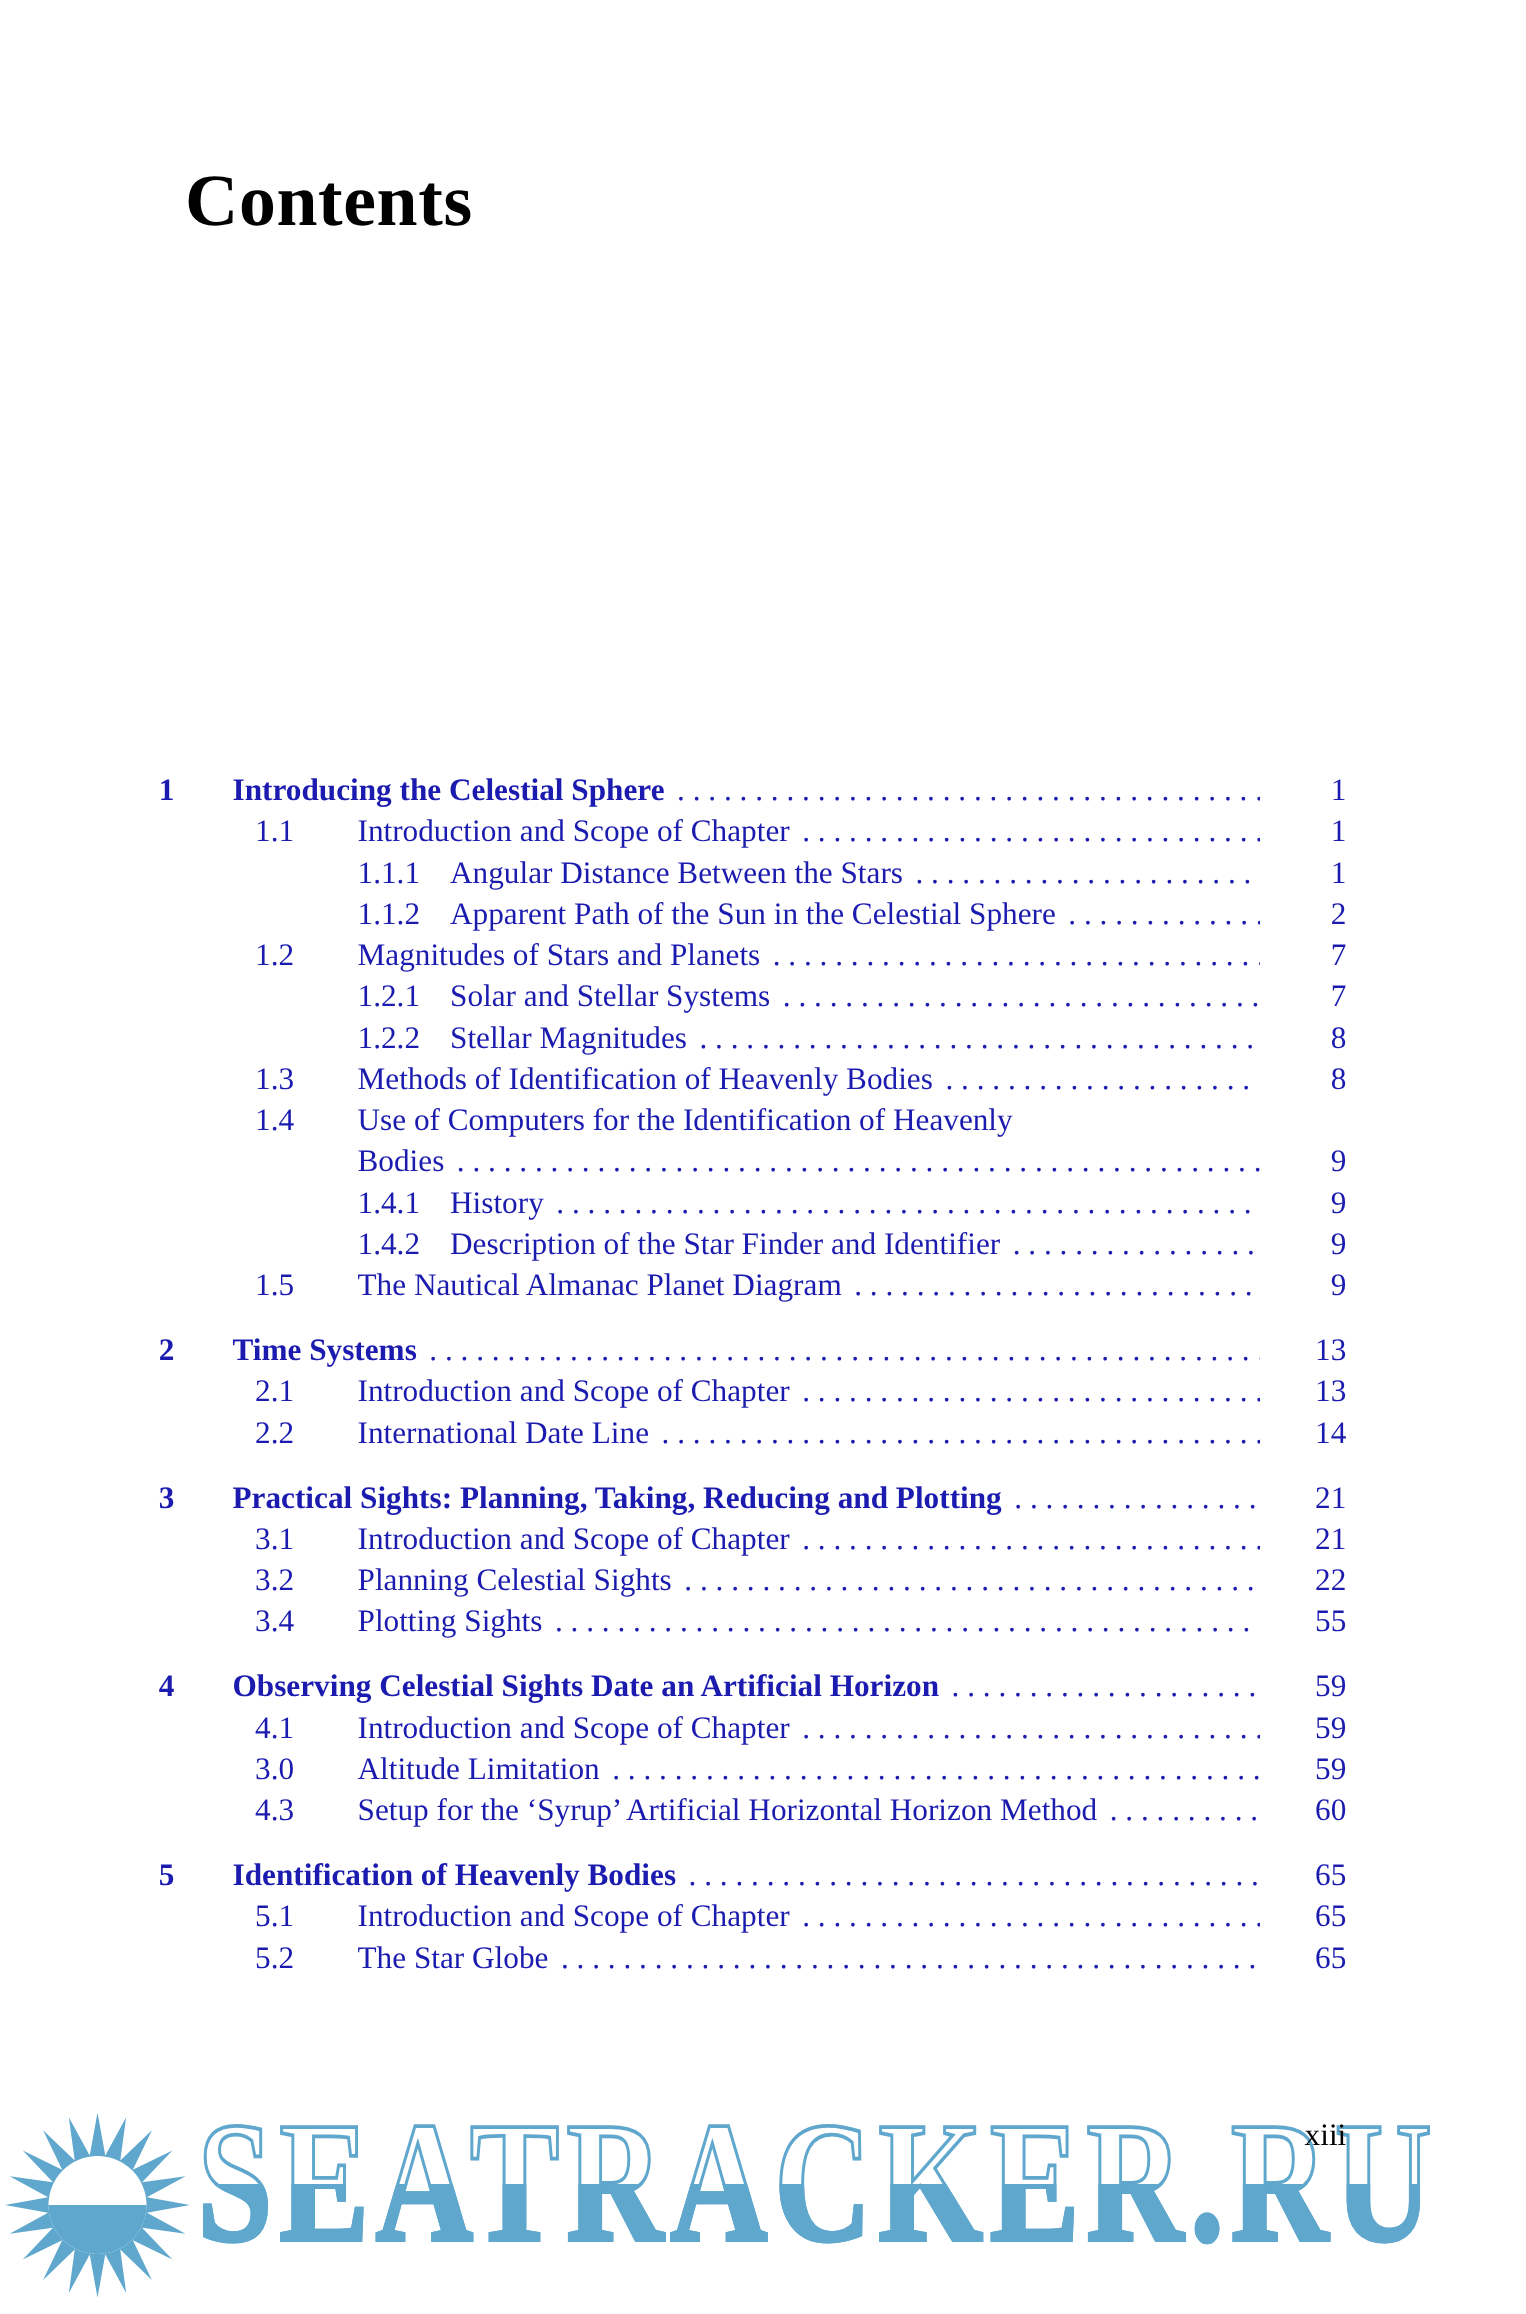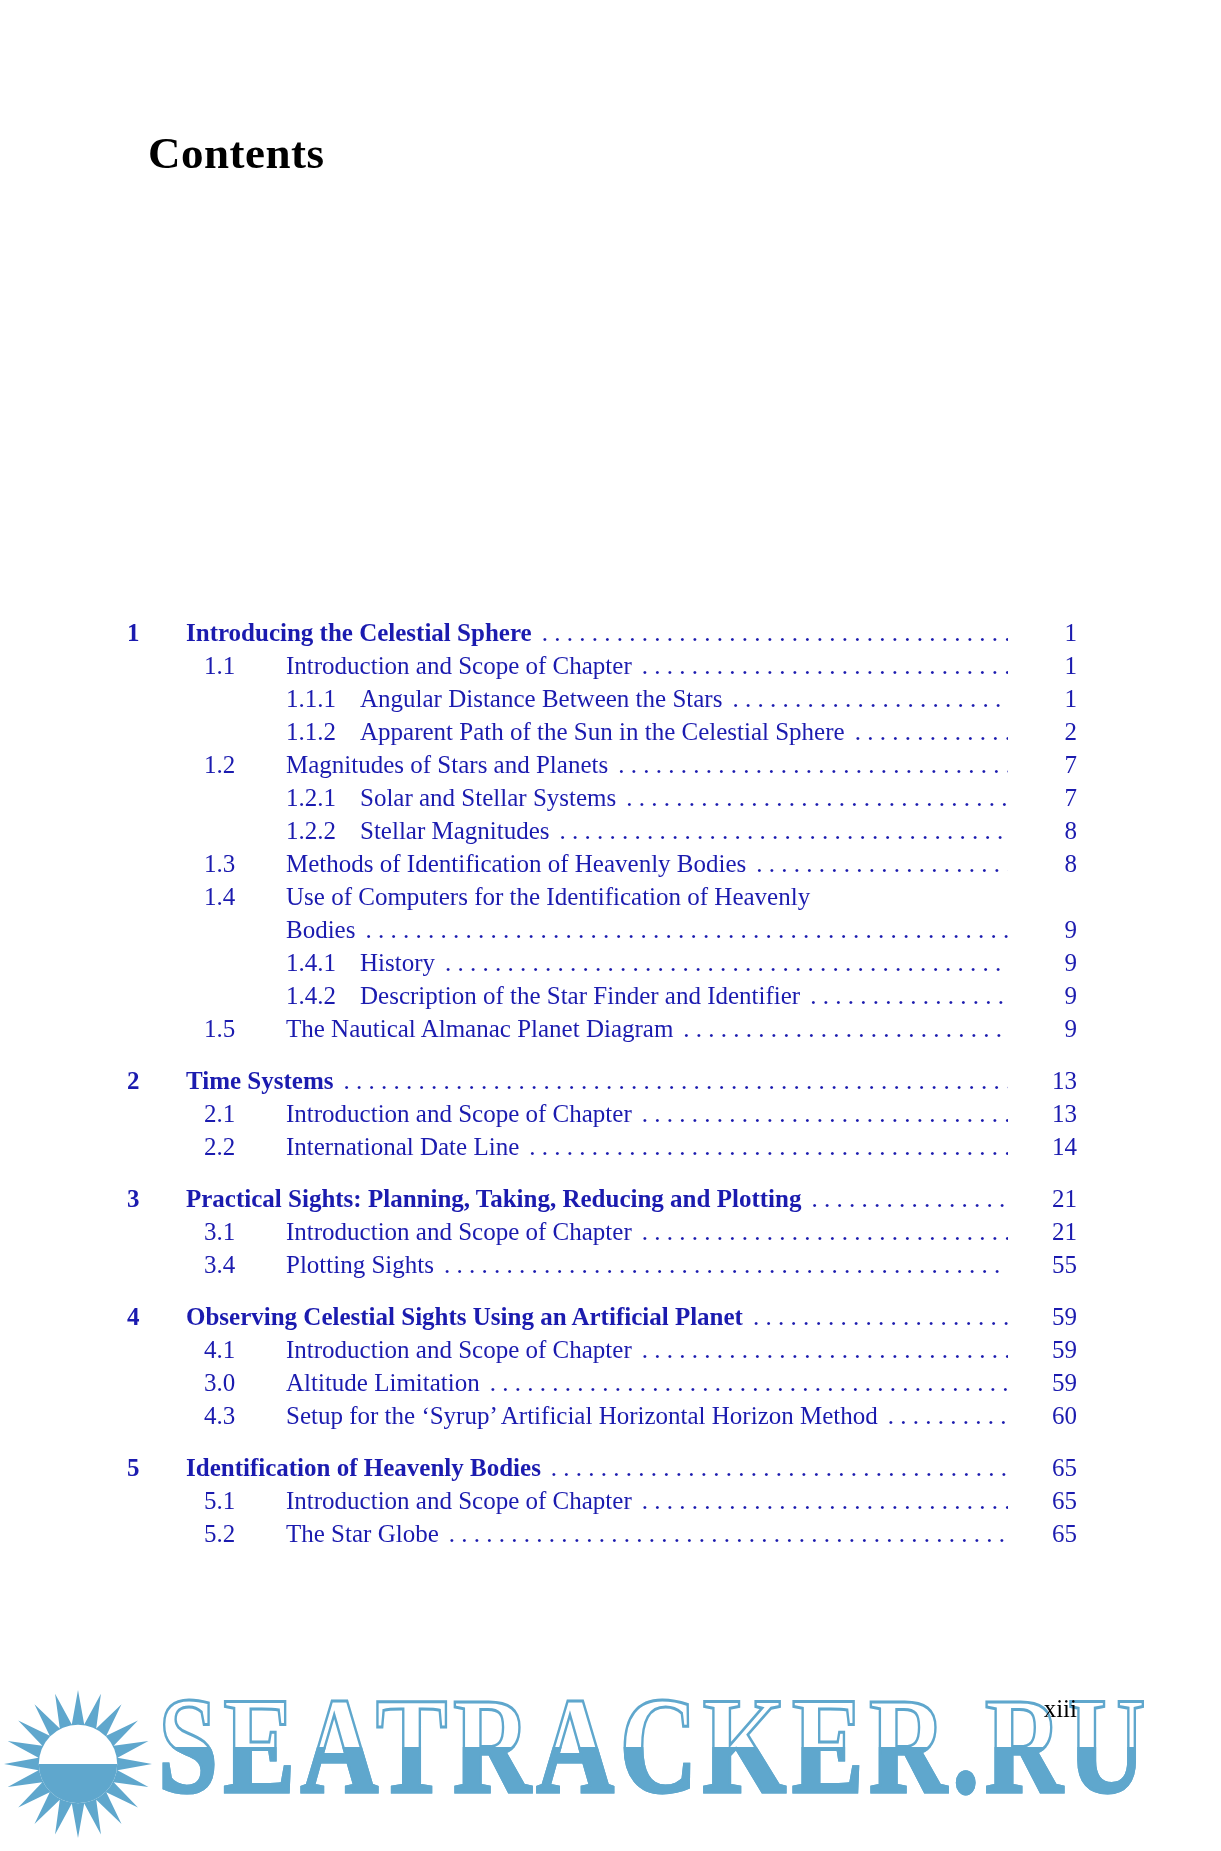--- a/index.html
+++ b/index.html
@@ -6,21 +6,21 @@
   html, body { background: #ffffff; }
   body {
     width: 1221px; height: 1851px;
     position: relative;
     font-family: "Liberation Serif", "DejaVu Serif", serif;
     overflow: hidden;
   }
   .page-title {
     position: absolute;
     left: 148px; top: 131px;
-    font-size: 45px;
+    font-size: 59px;
     font-weight: bold;
     color: #000000;
     line-height: 1;
     letter-spacing: 0.5px;
   }
   
   .toc {
     position: absolute;
     left: 127px; top: 616px;
     width: 950px;
@@ -213,30 +213,36 @@
         <span class="leader"></span>
         <span class="page-num">21</span>
       </div>
       <div class="row lvl-section">
         <span class="num">3.1</span>
         <span class="title">Introduction and Scope of Chapter</span>
         <span class="leader"></span>
         <span class="page-num">21</span>
       </div>
       <div class="row lvl-section">
+        <span class="num">3.2</span>
+        <span class="title">Planning Celestial Sights</span>
+        <span class="leader"></span>
+        <span class="page-num">22</span>
+      </div>
+      <div class="row lvl-section">
         <span class="num">3.4</span>
         <span class="title">Plotting Sights</span>
         <span class="leader"></span>
         <span class="page-num">55</span>
       </div>
     </div>
     <div class="chapter-block">
       <div class="row lvl-chapter">
         <span class="num">4</span>
-        <span class="title">Observing Celestial Sights Using an Artificial Planet</span>
+        <span class="title">Observing Celestial Sights Date an Artificial Horizon</span>
         <span class="leader"></span>
         <span class="page-num">59</span>
       </div>
       <div class="row lvl-section">
         <span class="num">4.1</span>
         <span class="title">Introduction and Scope of Chapter</span>
         <span class="leader"></span>
         <span class="page-num">59</span>
       </div>
       <div class="row lvl-section">

